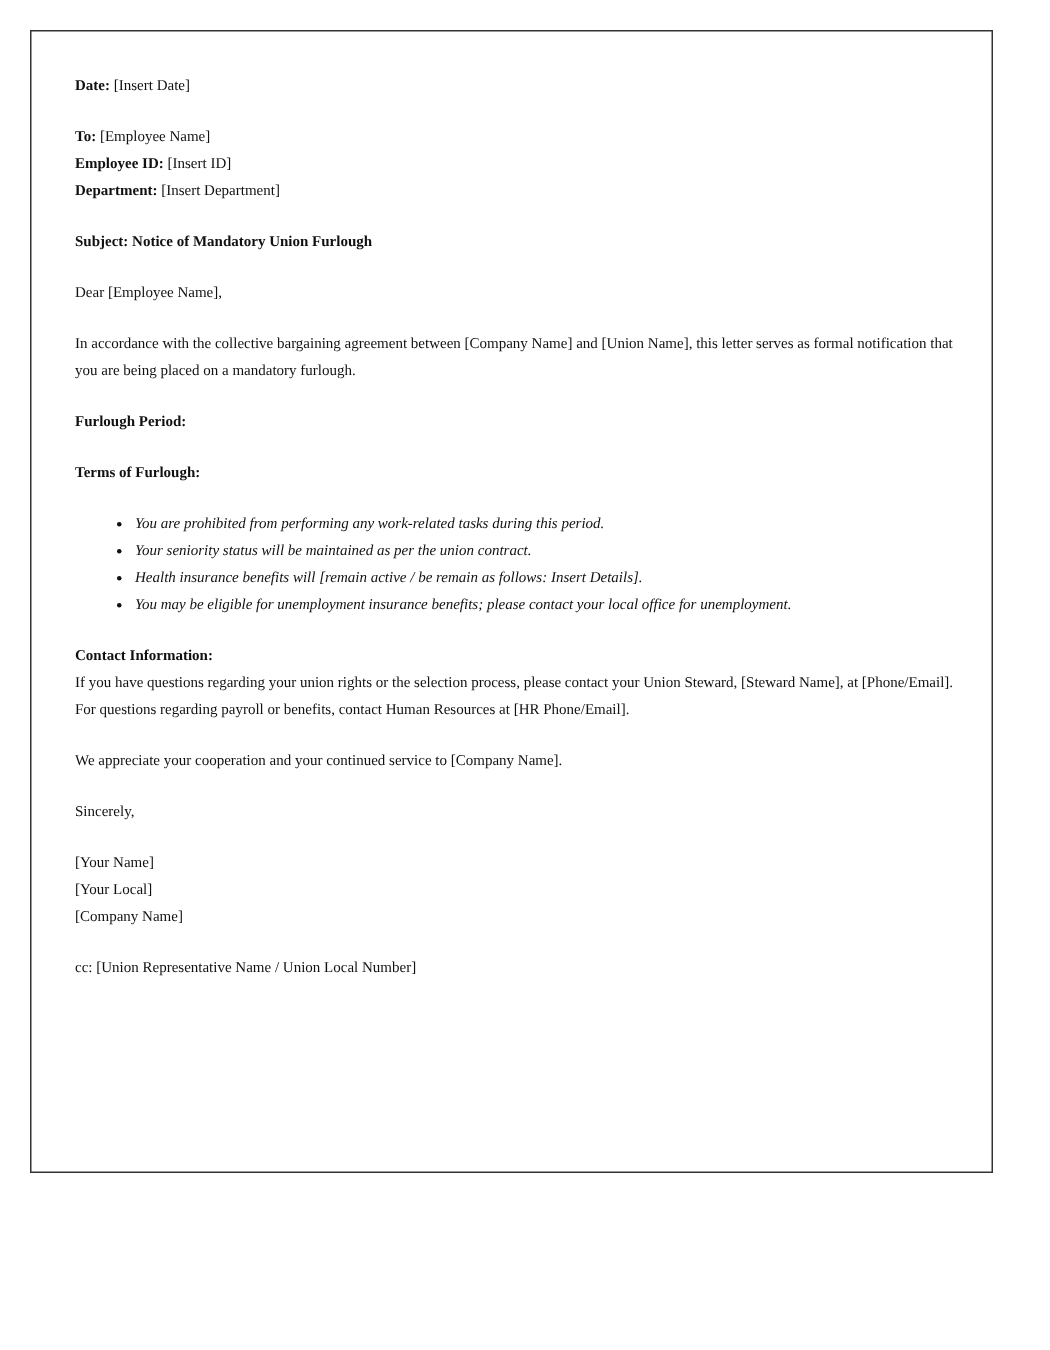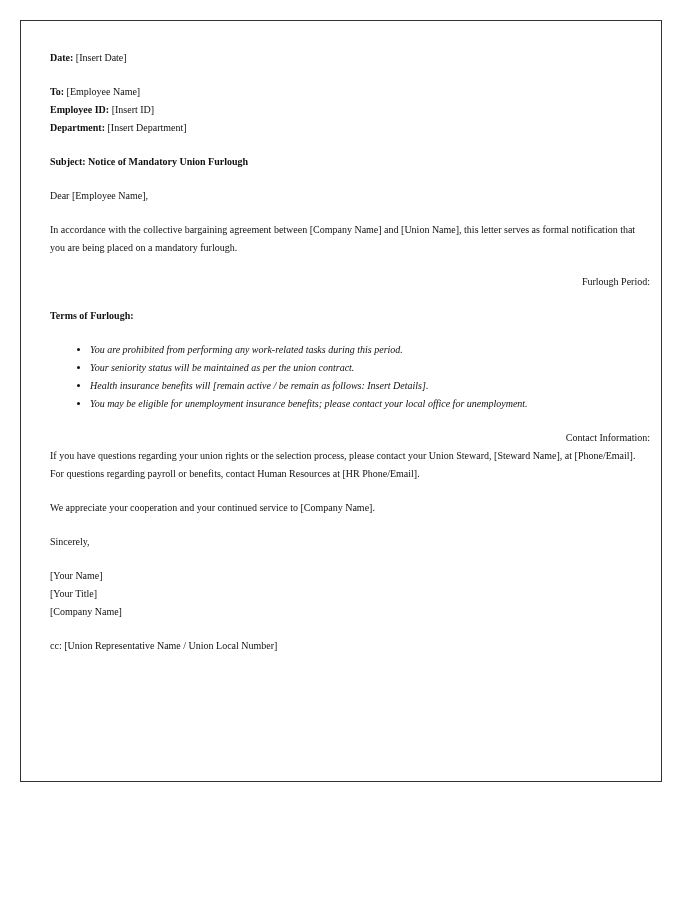--- a/index.html
+++ b/index.html
@@ -17,21 +17,21 @@
     }
     .content {
       position: absolute;
       left: 29px; top: 28px;
       width: 600px;
       font-size: 10px;
       line-height: 18px;
     }
     p { margin: 0 0 16px 0; }
     .lbl { font-weight: bold; }
-    .heading { font-weight: normal; display: block; text-align: right; }
+    .heading { font-weight: bold; display: block; }
     ul { margin: 0 0 16px 0; padding-left: 40px; list-style: disc; font-style: italic; }
     ul li { margin: 0; }
     .line { display: block; }
   </style>
 </head>
 <body>
 
 <div class="letter">
   <div class="content">
 
@@ -67,20 +67,20 @@
       <span class="heading">Contact Information:</span>
       <span>If you have questions regarding your union rights or the selection process, please contact your Union Steward, [Steward Name], at [Phone/Email]. For questions regarding payroll or benefits, contact Human Resources at [HR Phone/Email].</span>
     </p>
 
     <p>We appreciate your cooperation and your continued service to [Company Name].</p>
 
     <p>Sincerely,</p>
 
     <p>
       <span class="line">[Your Name]</span>
-      <span class="line">[Your Title]</span>
+      <span class="line">[Your Local]</span>
       <span class="line">[Company Name]</span>
     </p>
 
     <p>cc: [Union Representative Name / Union Local Number]</p>
 
   </div>
 </div>
 
 </body></html>

